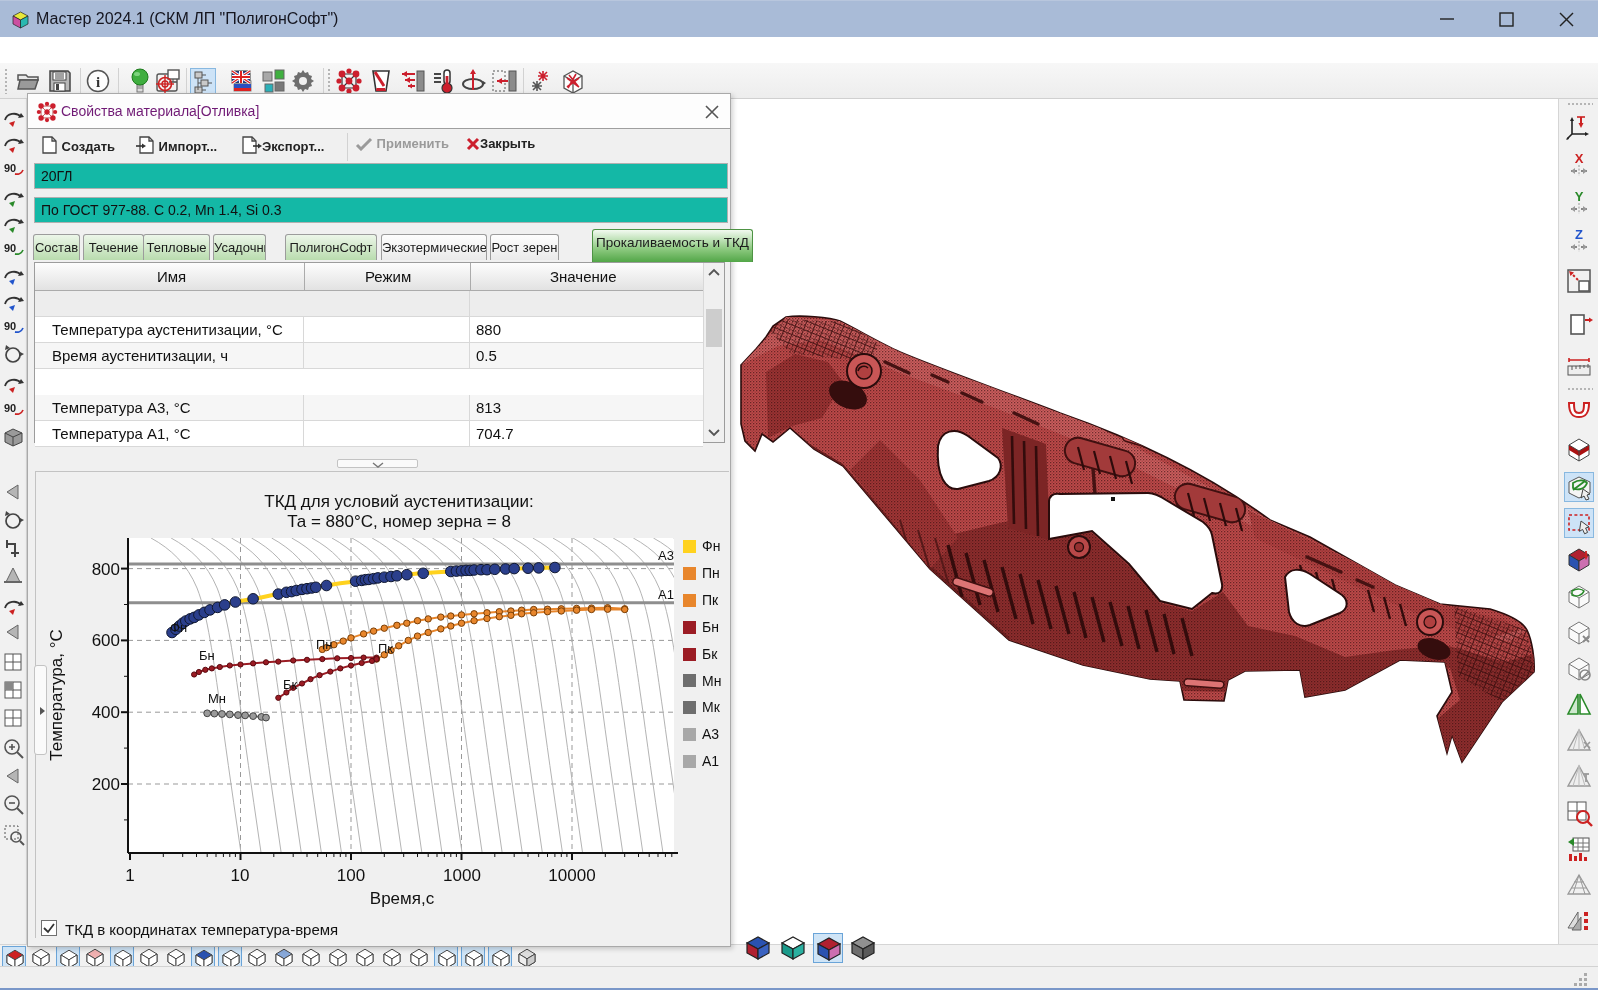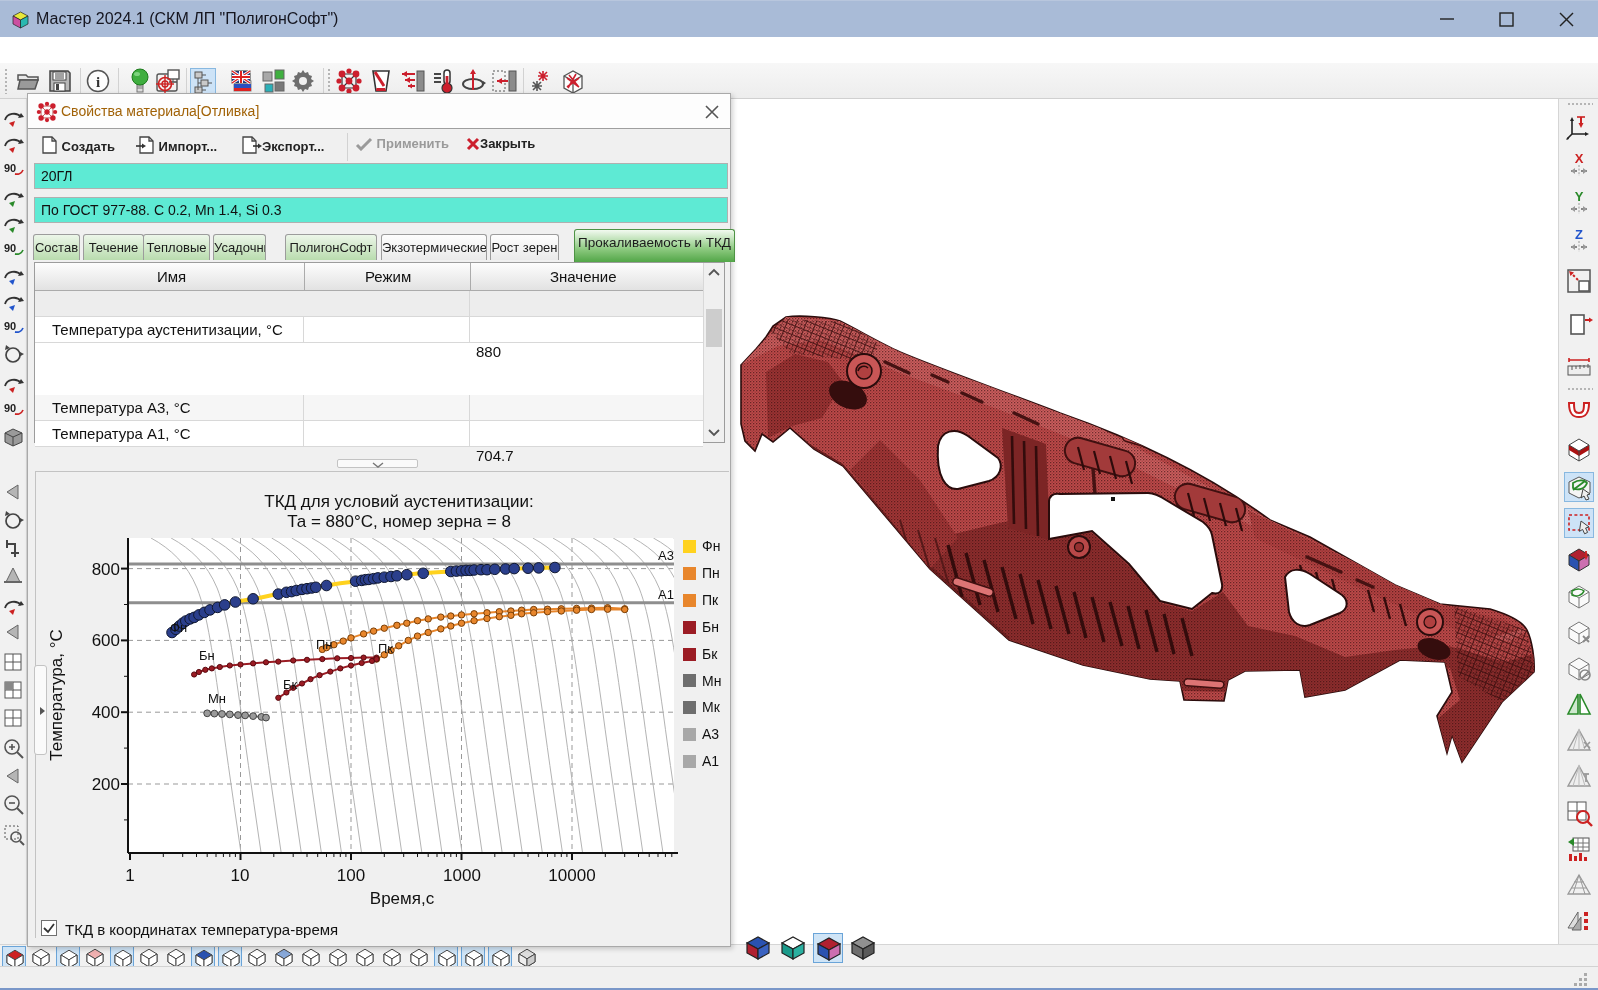--- a/index.html
+++ b/index.html
@@ -15,35 +15,35 @@
 #rightbar{left:1558px;top:99px;width:40px;height:867px;background:#f1f1f1;border-left:1px solid #d5d5d5;}
 #bottombar{left:0;top:944px;width:1598px;height:22px;background:#f1f1f1;border-top:1px solid #d5d5d5;}
 #statusbar{left:0;top:966px;width:1598px;height:24px;background:#f0f0f0;border-top:1px solid #d2d2d2;border-bottom:2px solid #7a97c9;}
 #viewport{left:28px;top:100px;width:1530px;height:844px;background:#fff;}
 .sep{position:absolute;top:5px;width:1px;height:26px;background:#d2d2d2;}
 .grip{position:absolute;width:4px;height:26px;top:5px;background-image:radial-gradient(circle,#b5b5b5 1px,transparent 1.2px);background-size:4px 4px;}
 .icon{position:absolute;top:5px;}
 
 #dlg{left:27px;top:93px;width:704px;height:854px;background:#f0f0f0;border:1px solid #a9a9a9;box-shadow:2px 2px 5px rgba(0,0,0,0.18);}
 #dlgtitle{left:0;top:0;width:702px;height:35px;background:#fdfdfd;border-bottom:1px solid #9f9f9f;}
-#dlgtitle .t{position:absolute;left:33px;top:9px;font-size:14px;color:#a16207;}
+#dlgtitle .t{position:absolute;left:33px;top:9px;font-size:14px;color:#701a75;}
 #dlgtools{left:0;top:36px;width:702px;height:36px;background:#f0f0f0;}
 .dbtn{position:absolute;top:6px;height:26px;font-size:13px;font-weight:700;color:#222;}
 .dbtn svg{vertical-align:-3px;}
-.inp{position:absolute;left:6px;width:694px;height:26px;background:#5eead4;border:1px solid #b0b0b0;font-size:14px;color:#111;padding:3px 6px;}
+.inp{position:absolute;left:6px;width:694px;height:26px;background:#14b8a6;border:1px solid #b0b0b0;font-size:14px;color:#111;padding:3px 6px;}
 .tab{position:absolute;white-space:nowrap;overflow:hidden;font-size:13px;color:#1c1c1c;text-align:center;border:1px solid #9c9c9c;border-bottom:none;border-radius:3px 3px 0 0;padding-top:5px;height:26px;top:140px;}
 .tabg{background:linear-gradient(#ecf6e9,#b9dcae);}
 .tabw{background:linear-gradient(#fdfdfd,#eaeaea);}
 .tabsel{background:linear-gradient(#f2faf0 0%,#8cc97f 60%,#52a647 100%);height:33px;top:135px;font-size:13.5px;z-index:3;border-color:#4e9344;}
 #tbl{left:6px;top:168px;width:691px;height:181px;background:#fff;border:1px solid #9c9c9c;}
 .trow{position:absolute;left:0;width:668px;height:26px;border-bottom:1px solid #d8d8d8;font-size:15px;color:#111;}
 .c1{position:absolute;left:0;top:0;height:26px;width:269px;border-right:1px solid #d8d8d8;padding:4px 0 0 17px;}
 .c1 b{font-weight:700;}
 .c2{position:absolute;left:269px;top:0;height:26px;width:166px;border-right:1px solid #d8d8d8;}
-.c3{position:absolute;left:435px;top:0;height:26px;width:233px;padding:4px 0 0 6px;margin-top:22px;}
+.c3{position:absolute;left:435px;top:0;height:26px;width:233px;padding:4px 0 0 6px;}
 #thead{position:absolute;left:0;top:0;width:668px;height:28px;background:linear-gradient(#fdfdfd,#e2e2e2);border-bottom:1px solid #ababab;font-size:15px;color:#111;}
 #vscroll{position:absolute;right:0;top:0;width:21px;height:179px;background:#f0f0f0;border-left:1px solid #d8d8d8;}
 #chartpanel{left:7px;top:377px;width:694px;height:467px;border:1px solid #c3c3c3;background:#f0f0f0;}
 #splitbtn{left:309px;top:365px;width:81px;height:9px;background:#fafafa;border:1px solid #c3c3c3;border-radius:2px;}
 #collbtn{left:6px;top:571px;width:13px;height:90px;background:#fafafa;border:1px solid #c3c3c3;border-radius:3px;z-index:4;}
 </style></head><body>
 <div id="win">
 
 <div class="abs" id="titlebar">
 <svg class="abs" style="left:11px;top:10px" width="19" height="18" viewBox="0 0 19 18">
@@ -799,37 +799,42 @@
       </div>
       <div class="inp" style="top:69px;padding-top:4px">20ГЛ</div>
       <div class="inp" style="top:103px;padding-top:4px">По ГОСТ 977-88. С 0.2, Mn 1.4, Si 0.3</div>
       <div class="tab tabg" style="left:5px;width:47px">Состав</div>
       <div class="tab tabg" style="left:55px;width:61px">Течение</div>
       <div class="tab tabg" style="left:115px;width:67px">Тепловые</div>
       <div class="tab tabg" style="left:185px;width:53px">Усадочные</div>
       <div class="tab tabg" style="left:257px;width:92px">ПолигонСофт</div>
       <div class="tab tabw" style="left:353px;width:106px">Экзотермические</div>
       <div class="tab tabw" style="left:462px;width:69px">Рост зерен</div>
-      <div class="tab tabsel" style="left:546px;width:161px">Прокаливаемость и ТКД</div>
+      <div class="tab tabsel" style="left:564px;width:161px">Прокаливаемость и ТКД</div>
       <div class="abs" id="tbl">
         <div id="thead">
           <span style="position:absolute;left:122px;top:5px">Имя</span>
           <span style="position:absolute;left:330px;top:5px">Режим</span>
           <span style="position:absolute;left:515px;top:5px">Значение</span>
           <span style="position:absolute;left:269px;top:0;width:1px;height:28px;background:#ababab"></span>
           <span style="position:absolute;left:435px;top:0;width:1px;height:28px;background:#ababab"></span>
         </div>
         <div class="trow" style="top:28px;background:#ededed">
           <div class="c2"></div>
           <div class="c3"></div>
         </div>
         <div class="trow" style="top:54px;background:#fff">
           <div class="c1" style="padding-left:17px">Температура аустенитизации, °С</div>
           <div class="c2"></div>
           <div class="c3">880</div>
+        </div>
+        <div class="trow" style="top:80px;background:#f6f6f6">
+          <div class="c1" style="padding-left:17px">Время аустенитизации, ч</div>
+          <div class="c2"></div>
+          <div class="c3">0.5</div>
         </div>
         <div class="trow" style="top:132px;background:#f6f6f6">
           <div class="c1" style="padding-left:17px">Температура А3, °С</div>
           <div class="c2"></div>
           <div class="c3">813</div>
         </div>
         <div class="trow" style="top:158px;background:#fff">
           <div class="c1" style="padding-left:17px">Температура А1, °С</div>
           <div class="c2"></div>
           <div class="c3">704.7</div>

